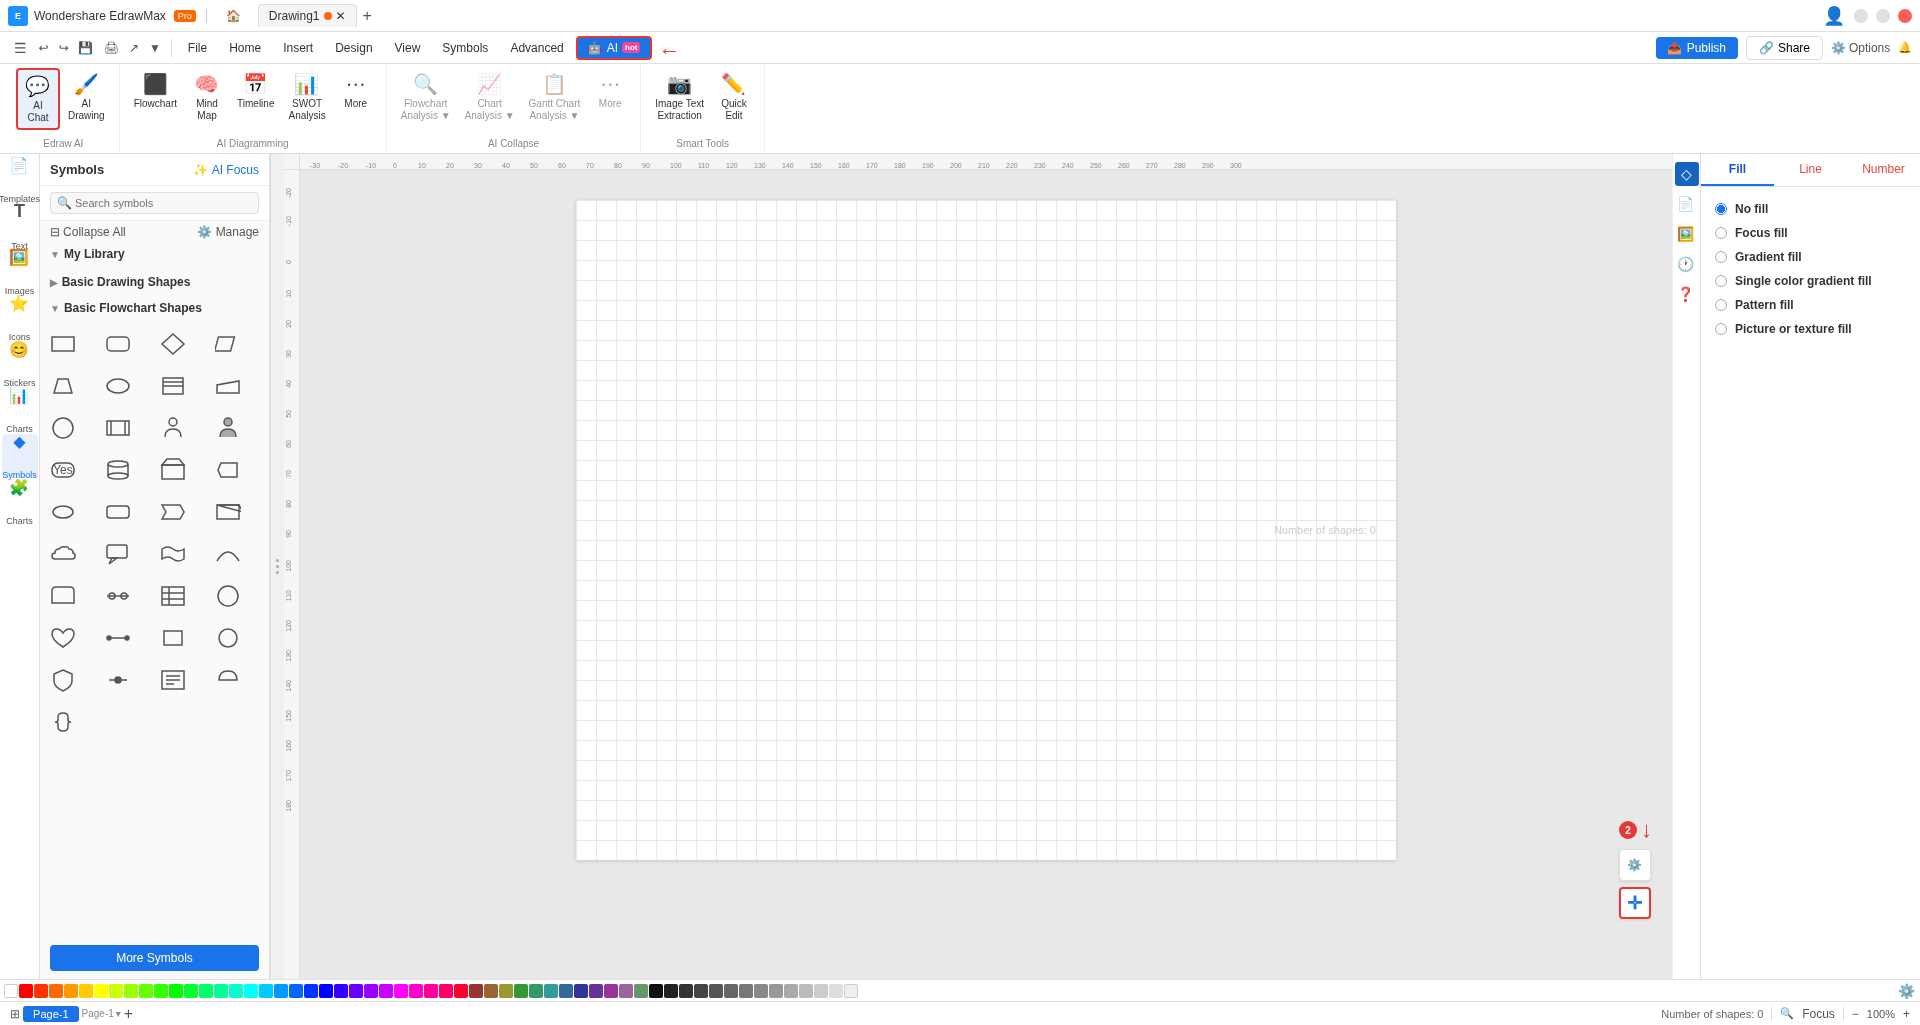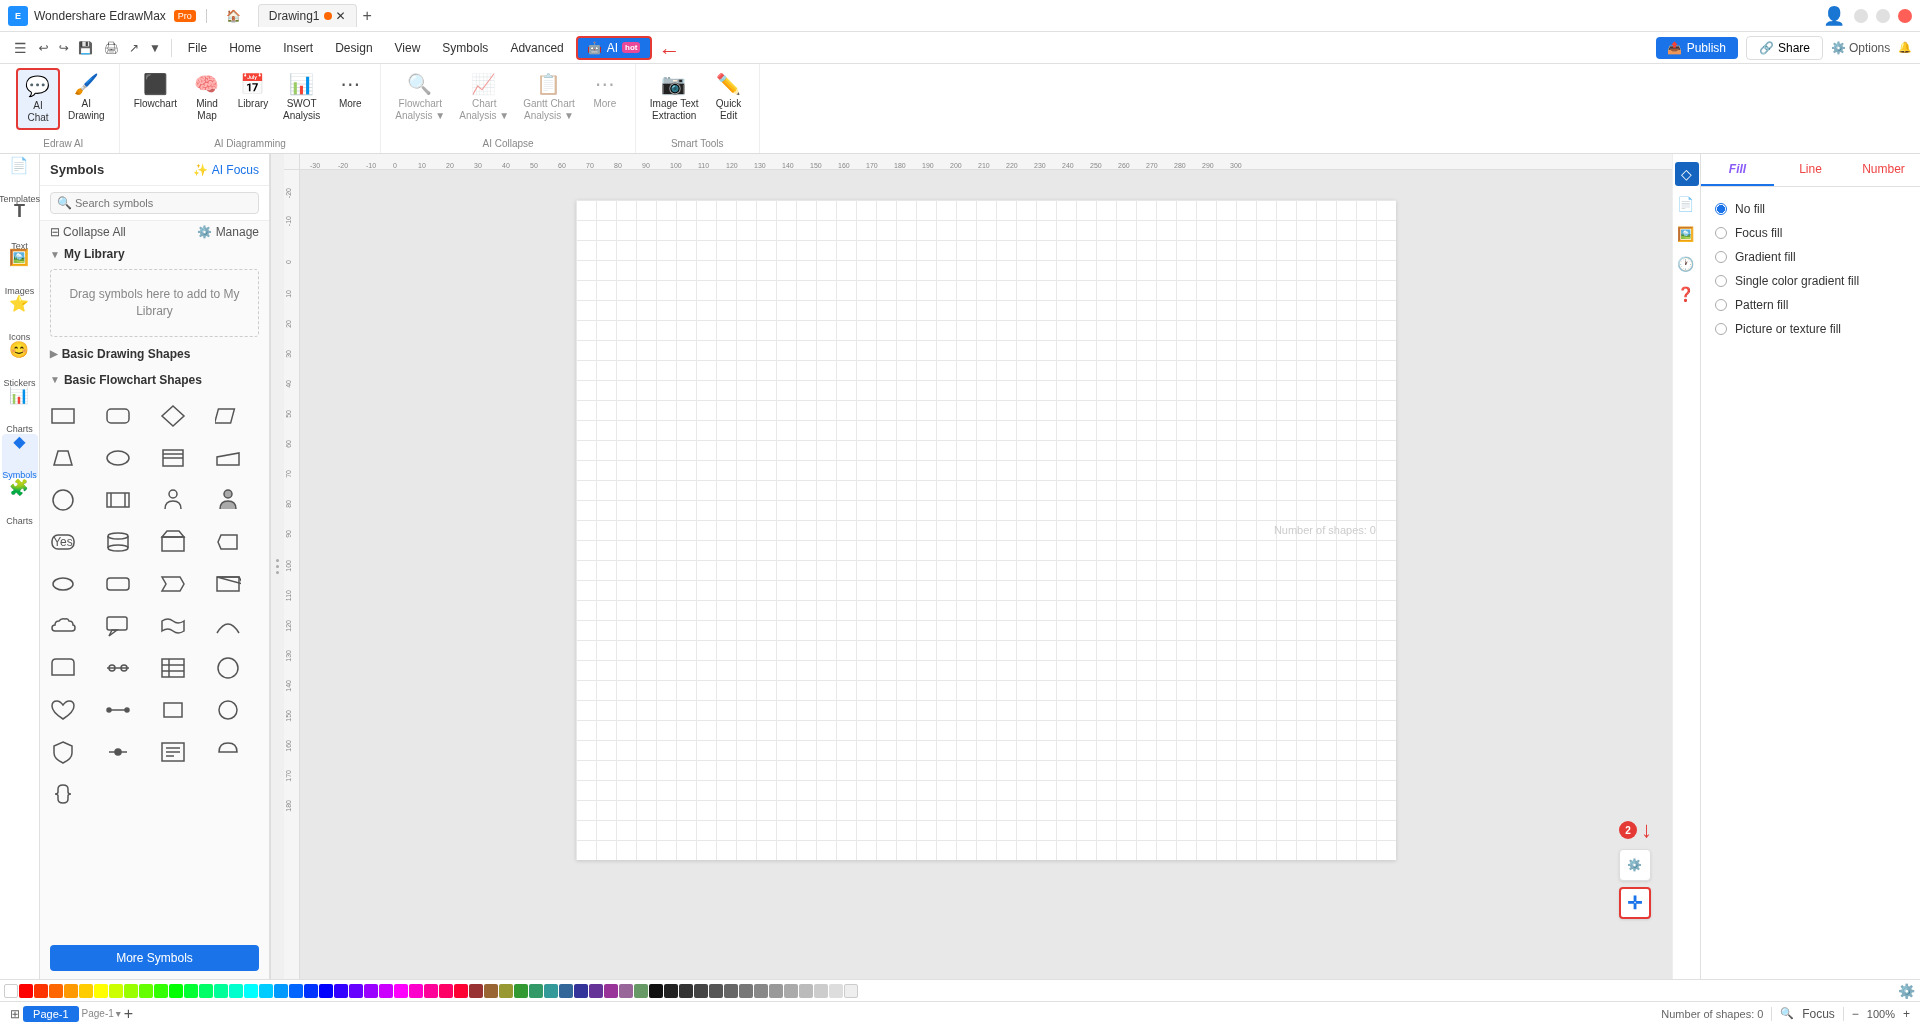--- a/index.html
+++ b/index.html
@@ -70,24 +70,24 @@
     .canvas-area { flex: 1; display: flex; flex-direction: column; overflow: hidden; position: relative; background: #e8e8e8; }
     .canvas-grid { position: absolute; top: 0; left: 0; right: 0; bottom: 0; background-image: 
       linear-gradient(to right, #e8e8e8 1px, transparent 1px),
       linear-gradient(to bottom, #e8e8e8 1px, transparent 1px);
       background-size: 20px 20px; }
 
     
     .right-panel { width: 220px; background: #fff; border-left: 1px solid #e0e0e0; display: flex; flex-direction: column; }
     .right-panel-tabs { display: flex; border-bottom: 1px solid #e0e0e0; }
     .right-tab { flex: 1; padding: 8px; text-align: center; font-size: 12px; color: #ef4444; cursor: pointer; border-bottom: 2px solid transparent; }
-    .right-tab.active { color: #8b5cf6; border-bottom-color: #1a73e8; font-weight: 600; font-style: italic; }
+    .right-tab.active { color: #1d4ed8; border-bottom-color: #1a73e8; font-weight: 600; }
     .right-icon-btn { width: 24px; height: 24px; display: flex; align-items: center; justify-content: center; cursor: pointer; border-radius: 3px; }
     .fill-options { padding: 10px; }
-    .fill-option { display: flex; align-items: center; gap: 8px; padding: 5px 4px; cursor: pointer; border-radius: 3px; }
+    .fill-option { display: flex; align-items: center; gap: 8px; padding: 5px 4px; cursor: pointer; border-radius: 3px; font-weight: bold; }
     .fill-radio { width: 12px; height: 12px; border-radius: 50%; border: 1px solid #aaa; display: inline-block; }
     .fill-radio.checked { border-color: #1a73e8; background: radial-gradient(circle, #1a73e8 4px, transparent 4px); }
     .fill-label { font-size: 12px; color: #333; }
 
     
     .status-bar { height: 24px; background: #fff; border-top: 1px solid #e0e0e0; display: flex; align-items: center; padding: 0 10px; gap: 10px; }
     .status-item { font-size: 11px; color: #666; display: flex; align-items: center; gap: 4px; }
     .status-separator { width: 1px; height: 14px; background: #ddd; }
     .page-tab { padding: 2px 10px; background: #f0f0f0; border-radius: 3px; font-size: 11px; cursor: pointer; }
     .page-tab.active { background: #1a73e8; color: white; }
@@ -195,21 +195,21 @@
       <div class="ribbon-btn">
         <span class="ribbon-icon">⬛</span>
         <span class="ribbon-label">Flowchart</span>
       </div>
       <div class="ribbon-btn">
         <span class="ribbon-icon">🧠</span>
         <span class="ribbon-label">Mind<br>Map</span>
       </div>
       <div class="ribbon-btn">
         <span class="ribbon-icon">📅</span>
-        <span class="ribbon-label">Library</span>
+        <span class="ribbon-label">Timeline</span>
       </div>
       <div class="ribbon-btn">
         <span class="ribbon-icon">📊</span>
         <span class="ribbon-label">SWOT<br>Analysis</span>
       </div>
       <div class="ribbon-btn">
         <span class="ribbon-icon">⋯</span>
         <span class="ribbon-label">More</span>
       </div>
     </div>
@@ -313,23 +313,20 @@
         <span>⚙️</span>
         <span>Manage</span>
       </div>
     </div>
 
     <div class="symbol-panel-scroll">
 
       <div class="section-header" style="padding:4px 10px;">
         <span class="section-arrow">▼</span>
         <span>My Library</span>
-      </div>
-      <div class="my-library-empty">
-        <span>Drag symbols here to add to My Library</span>
       </div>
 
       <div class="section-header" style="padding:4px 10px;margin-top:6px;">
         <span class="section-arrow">▶</span>
         <span>Basic Drawing Shapes</span>
       </div>
 
       <div class="section-header" style="padding:4px 10px;">
         <span class="section-arrow">▼</span>
         <span>Basic Flowchart Shapes</span>

